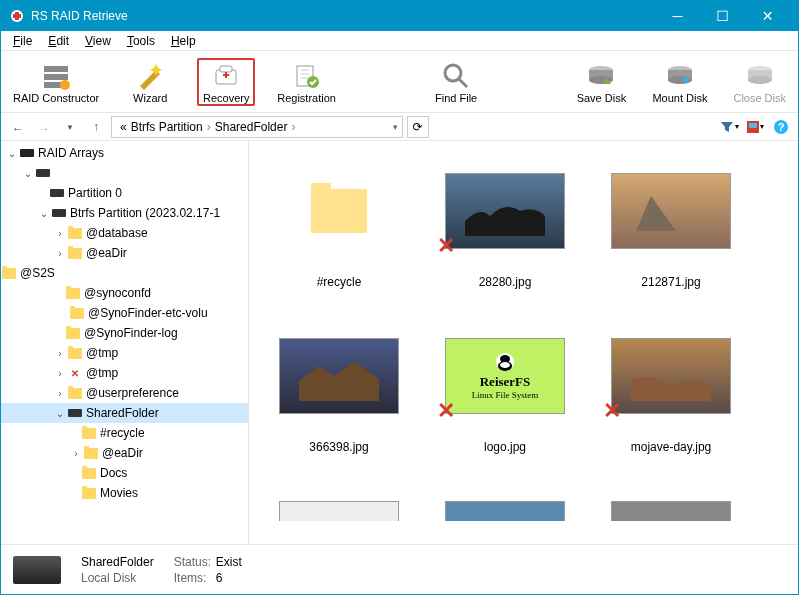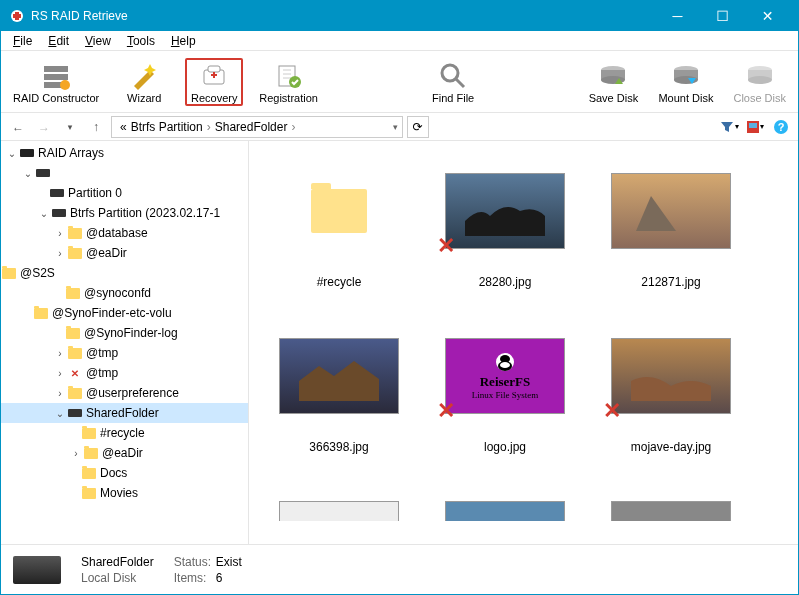--- a/index.html
+++ b/index.html
@@ -4,21 +4,21 @@
 <style>
 * { box-sizing: border-box; margin: 0; padding: 0; }
 body { font-family: "Segoe UI", Tahoma, sans-serif; font-size: 12px; background: #fff; width: 799px; height: 595px; overflow: hidden; border: 1px solid #0093c4; }
 .titlebar { height: 30px; background: #0093c4; color: #fff; display: flex; align-items: center; padding: 0 8px; }
 .titlebar .app-icon { width: 16px; height: 16px; margin-right: 6px; }
 .titlebar .title { flex: 1; font-size: 12px; }
 .titlebar .win-btn { width: 45px; height: 30px; display: flex; align-items: center; justify-content: center; color: #fff; font-size: 14px; cursor: pointer; }
 .menubar { height: 20px; background: #fff; display: flex; align-items: center; padding: 0 4px; border-bottom: 1px solid #e5e5e5; }
 .menubar .menu-item { padding: 0 8px; cursor: pointer; font-size: 12px; }
 .menubar .menu-item span.ul { text-decoration: underline; }
-.toolbar { height: 62px; background: #fff; display: flex; align-items: center; padding: 0 8px; gap: 12px; border-bottom: 1px solid #e5e5e5; }
+.toolbar { height: 62px; background: #fff; display: flex; align-items: center; padding: 0 8px; gap: 18px; border-bottom: 1px solid #e5e5e5; }
 .toolbar .tool { display: flex; flex-direction: column; align-items: center; justify-content: center; min-width: 58px; padding: 2px 4px; cursor: pointer; font-size: 11px; color: #000; }
 .toolbar .tool.disabled { color: #999; }
 .toolbar .tool .ico { width: 32px; height: 32px; display: flex; align-items: center; justify-content: center; }
 .toolbar .tool.highlighted { border: 2px solid #d43a2f; border-radius: 2px; padding: 0 2px; }
 .navbar { height: 28px; background: #fff; display: flex; align-items: center; padding: 2px 6px; border-bottom: 1px solid #e5e5e5; gap: 4px; }
 .navbar .nav-btn { width: 22px; height: 22px; display: flex; align-items: center; justify-content: center; color: #555; cursor: pointer; }
 .navbar .nav-btn.disabled { color: #bbb; }
 .navbar .breadcrumb { flex: 1; height: 22px; border: 1px solid #ccc; display: flex; align-items: center; padding: 0 4px; gap: 4px; font-size: 12px; }
 .navbar .breadcrumb .bc-sep { color: #888; }
 .navbar .right-btn { width: 22px; height: 22px; display: flex; align-items: center; justify-content: center; cursor: pointer; }
@@ -248,21 +248,21 @@
           <span class="folder-ico"></span>
         </span>
         <span>@S2S</span>
       </div>
     <div class="tree-node" style="padding-left:64px">
         <span class="icn">
           <span class="folder-ico"></span>
         </span>
         <span>@synoconfd</span>
       </div>
-    <div class="tree-node" style="padding-left:32px">
+    <div class="tree-node" style="padding-left:68px">
         <span class="icn">
           <span class="folder-ico"></span>
         </span>
         <span>@SynoFinder-etc-volu</span>
       </div>
     <div class="tree-node" style="padding-left:64px">
         <span class="icn">
           <span class="folder-ico"></span>
         </span>
         <span>@SynoFinder-log</span>
@@ -355,21 +355,21 @@
         <div class="img-thumb" style="background:linear-gradient(#4a5a8a 0%,#2a2a3a 100%)">
             <svg width="80" height="50" viewBox="0 0 80 50">
               <path d="M0 30 L20 15 L35 25 L55 10 L80 28 V50 H0 Z" fill="#6a4a2a"></path>
             </svg>
           </div>
       </div>
       <div class="fname">366398.jpg</div>
     </div>
     <div class="file-item">
       <div class="thumb">
-        <div class="img-thumb" style="background:#a21caf;flex-direction:column;font-family:serif">
+        <div class="img-thumb" style="background:#bef264;flex-direction:column;font-family:serif">
           <svg width="20" height="20" viewBox="0 0 20 20" style="margin-bottom:2px">
               <circle cx="10" cy="10" r="9" fill="#fff"></circle>
               <ellipse cx="10" cy="7" rx="5" ry="4" fill="#000"></ellipse>
               <ellipse cx="10" cy="14" rx="7" ry="5" fill="#000"></ellipse>
               <ellipse cx="10" cy="13" rx="5" ry="3" fill="#fff"></ellipse>
             </svg>
           <div style="font-weight:bold;font-size:13px">ReiserFS</div>
           <div style="font-size:9px">Linux File System</div>
         </div>
         <span class="del-mark">✕</span>

